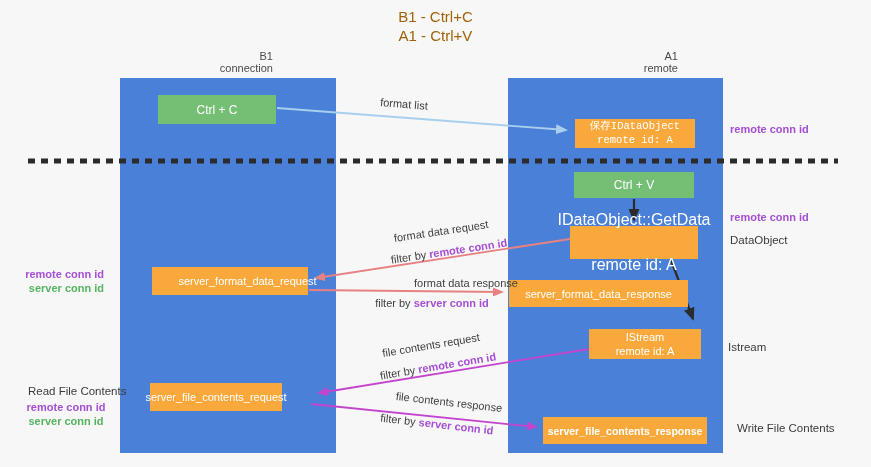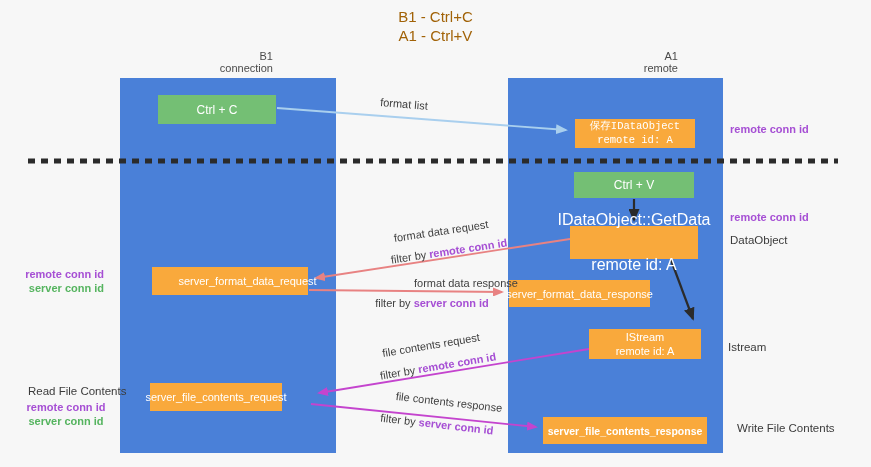--- a/index.html
+++ b/index.html
@@ -99,21 +99,21 @@
 
   <div class="node orange two" style="left:570px;top:226px;width:128px;height:33px;font-size:16px;line-height:14px;gap:31px;">
     <div>IDataObject::GetData</div>
     <div>remote id: A</div>
   </div>
 
   <div class="node orange" style="left:152px;top:267px;width:156px;height:28px;padding-left:35px;">
     <div>server_format_data_request</div>
   </div>
 
-  <div class="node orange" style="left:509px;top:280px;width:141px;height:27px;">
+  <div class="node orange" style="left:509px;top:280px;width:179px;height:27px;">
     <div>server_format_data_response</div>
   </div>
 
   <div class="node orange two" style="left:589px;top:329px;width:112px;height:30px;font-size:11px;line-height:14px;">
     <div>IStream</div>
     <div>remote id: A</div>
   </div>
 
   <div class="node orange" style="left:150px;top:383px;width:132px;height:28px;">
     <div>server_file_contents_request</div>

